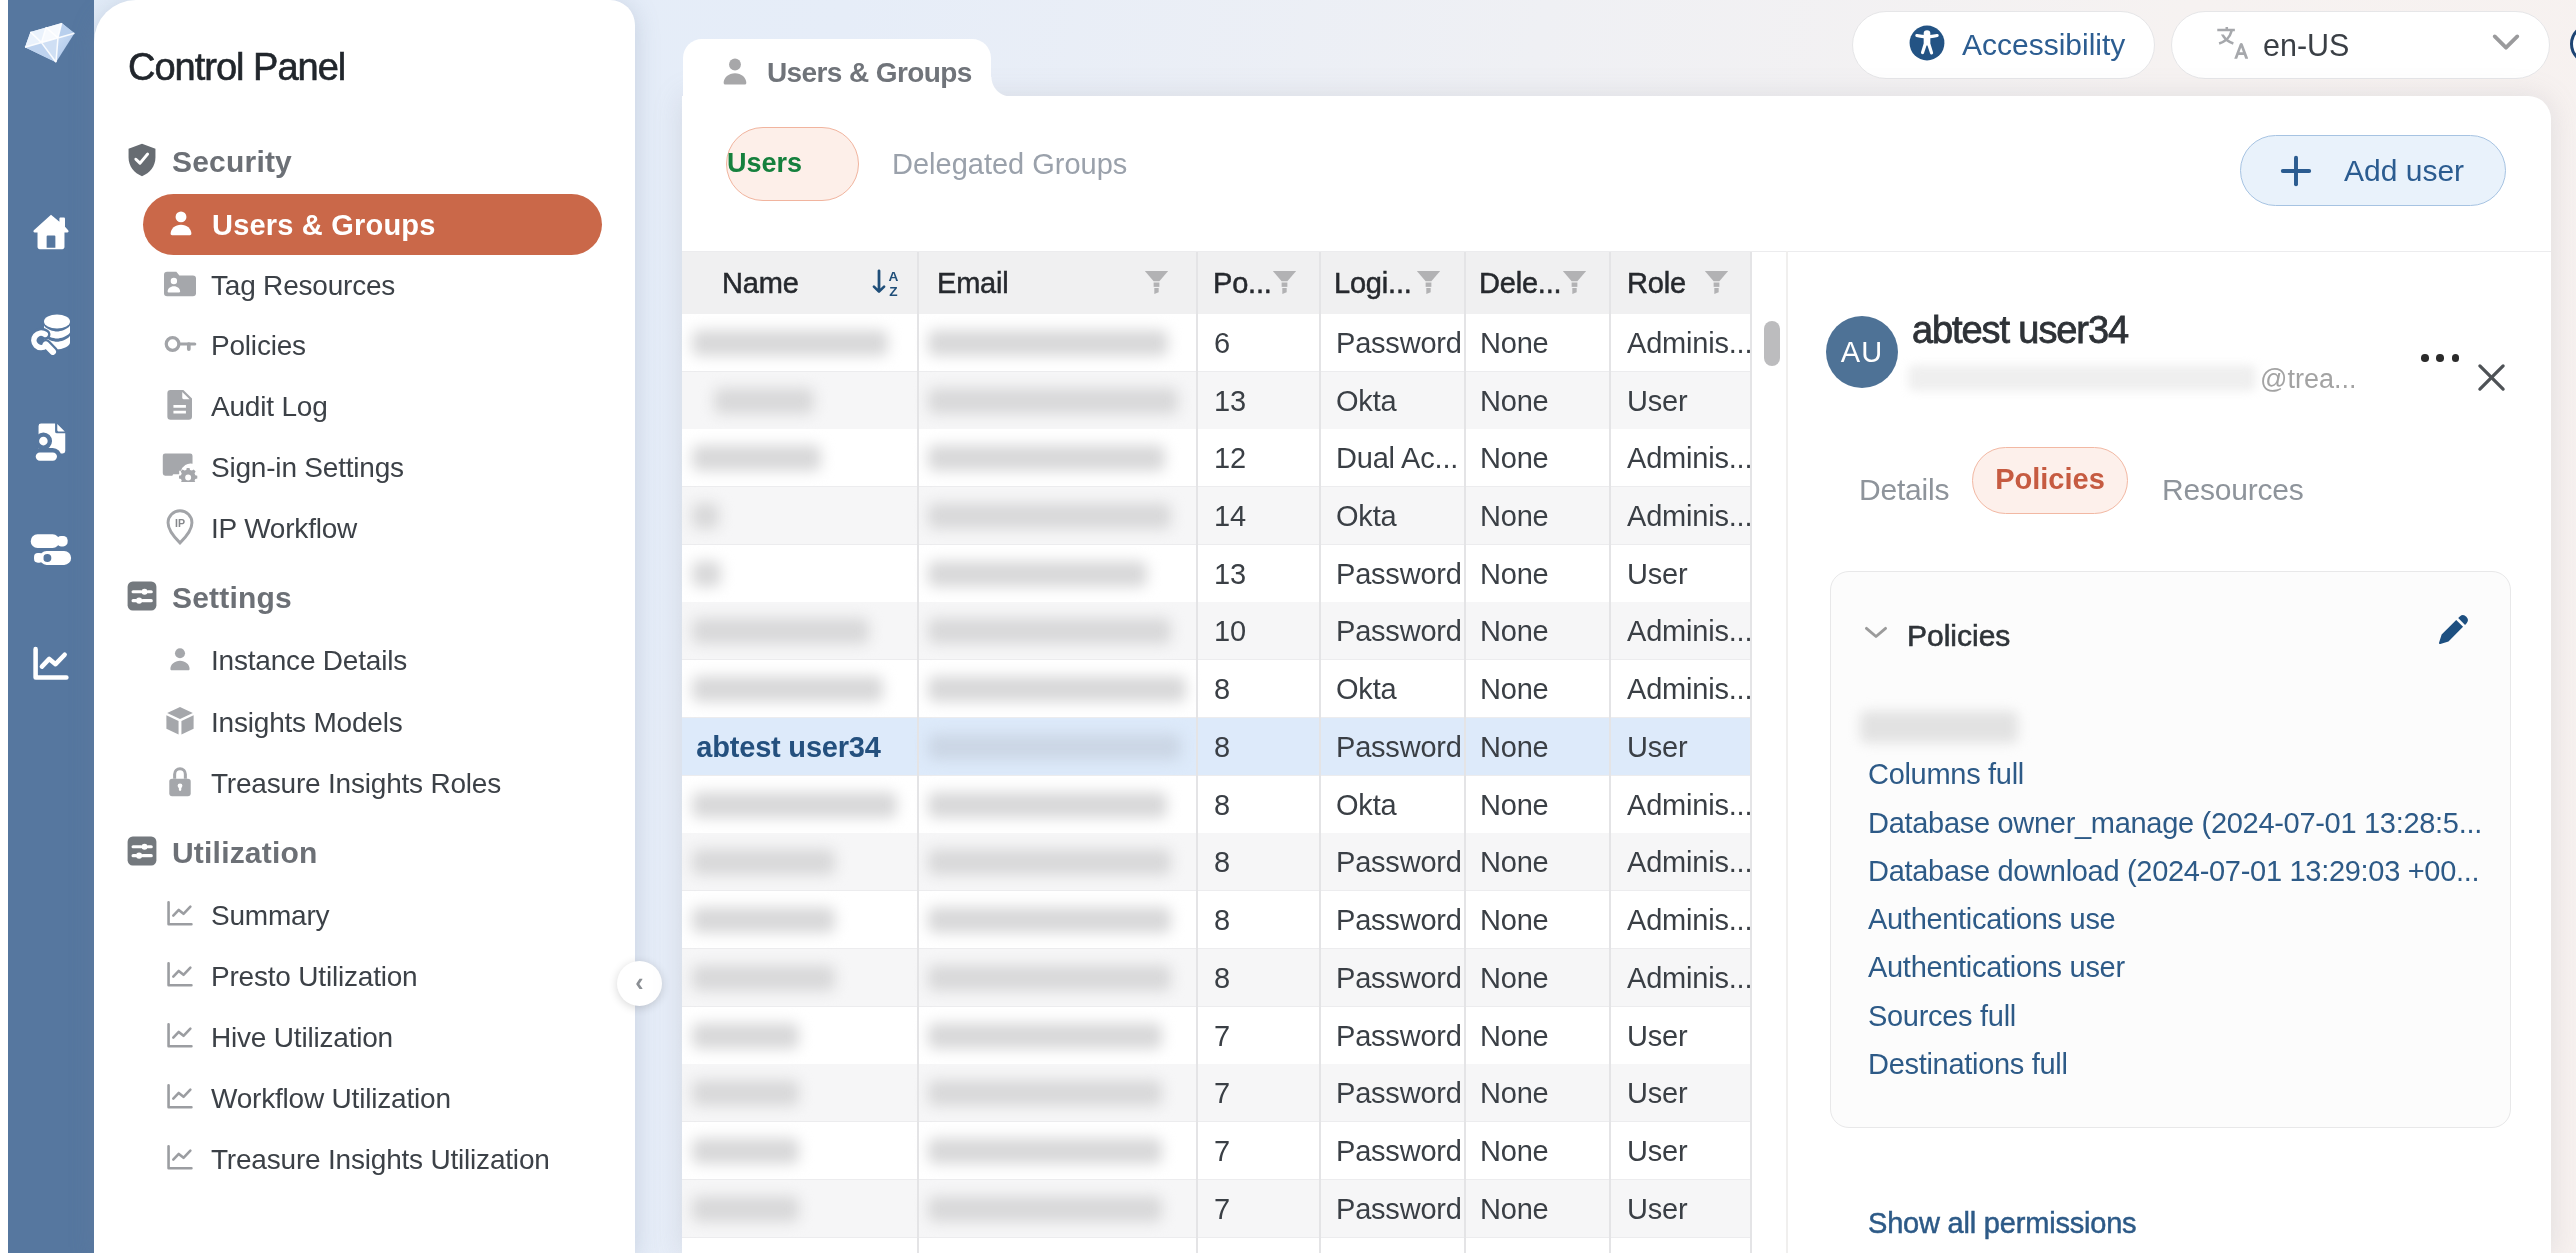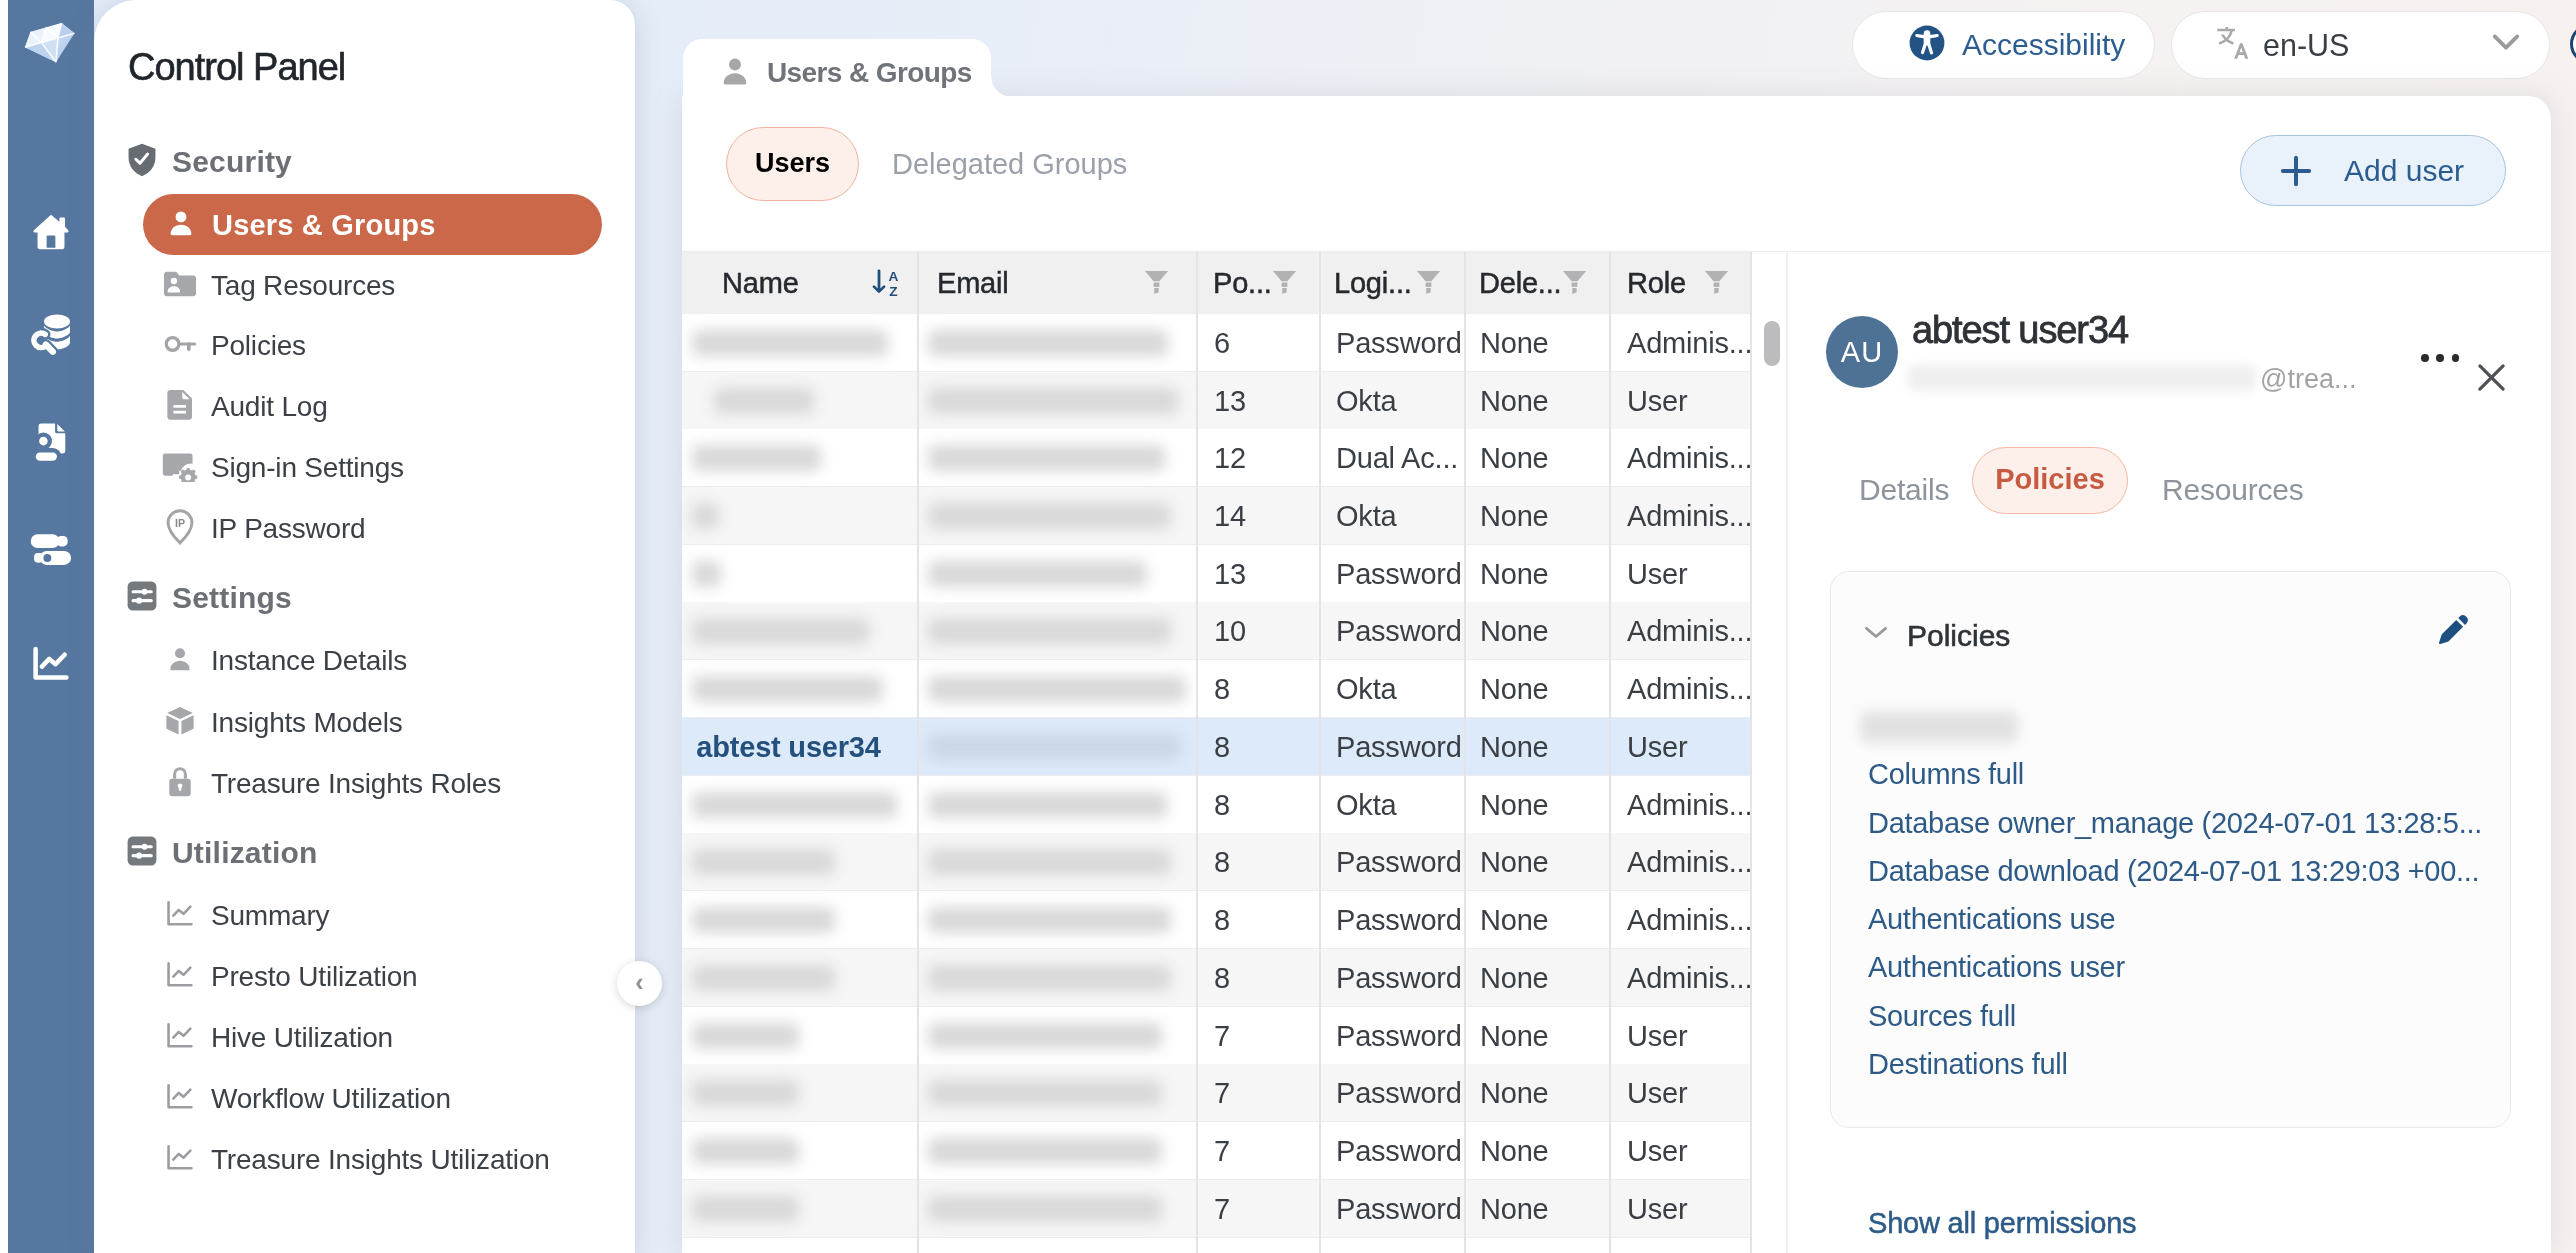--- a/index.html
+++ b/index.html
@@ -35,21 +35,21 @@
 
 .tab { position:absolute; left:675px; top:39px; width:308px; height:67px; background:#fff; border-radius:19px 19px 0 0; z-index:3; }
 .tab .ic { position:absolute; left:52px; top:50%; transform:translate(-50%,-50%); }
 .tab .tx { position:absolute; left:84px; top:50%; transform:translateY(-50%); font-size:28px; font-weight:700; color:#70747a; letter-spacing:-0.6px; }
 .tabfillet { position:absolute; left:983px; top:77px; width:20px; height:20px; z-index:3;
   background:radial-gradient(circle at 20px 0px, transparent 19px, #fff 20px); }
 .panel { position:absolute; left:674px; top:96px; width:1869px; height:1157px; background:#fff;
   border-radius:0 23px 0 0; box-shadow:0 1.9px 29px rgba(140,140,155,.22); z-index:1; }
 
 .userspill { position:absolute; z-index:2; left:718px; top:127px; width:133px; height:74px; border:1.9px solid #f1b49e;
-  background:#fdefe9; border-radius:38px; text-align:center; line-height:71px; color:#000000; font-size:27px; font-weight:700; }
+  background:#fdefe9; border-radius:38px; text-align:left; line-height:71px; color:#15803d; font-size:27px; font-weight:700; }
 .delgroups { position:absolute; z-index:2; left:884px; top:164px; transform:translateY(-50%); font-size:29px; color:#9aa1ab; }
 .addbtn { position:absolute; z-index:2; left:2232px; top:135px; width:266px; height:71px; background:#e9f2fb; border:1.9px solid #a6c3e2; border-radius:36px; }
 .addbtn .plus { position:absolute; left:55px; top:50%; transform:translate(-50%,-50%); line-height:0; }
 .addbtn .tx { position:absolute; left:103px; top:50%; transform:translateY(-50%); color:#2b5c90; font-size:30px; font-weight:500; }
 
 .topline { position:absolute; z-index:2; left:674px; top:251px; width:1869px; height:1px; background:#ececee; }
 .thead { position:absolute; z-index:2; left:674px; top:252px; width:1070px; height:62px; background:#f0f0f1; }
 .th { position:absolute; top:50%; transform:translateY(-50%); font-size:29px; font-weight:500; color:#26292e; letter-spacing:-0.2px; -webkit-text-stroke:0.5px #26292e; }
 .vline { position:absolute; z-index:2; top:252px; bottom:0; width:1.9px; background:#e4e4e6; }
 .trow { position:absolute; z-index:2; left:674px; width:1070px; background:#fff; border-bottom:1.9px solid #ececee; }
@@ -192,21 +192,21 @@
           <path d="M17.6 11.2l.3 1.3 1.25.45 1.1-.7 1.25 1.25-.7 1.1.45 1.25 1.3.3v1.8l-1.3.3-.45 1.25.7 1.1-1.25 1.25-1.1-.7-1.25.45-.3 1.3h-1.8l-.3-1.3-1.25-.45-1.1.7-1.25-1.25.7-1.1-.45-1.25-1.3-.3v-1.8l1.3-.3.45-1.25-.7-1.1 1.25-1.25 1.1.7 1.25-.45.3-1.3h1.8zm-.9 4.3a1.9 1.9 0 1 0 0 3.8 1.9 1.9 0 0 0 0-3.8z"></path>
         </g>
       </svg></div>
     <div class="navitem" style="top:468px">Sign-in Settings</div>
   <div class="navicon" style="left:172px;top:529px"><svg width="30.5" height="36" viewBox="0 0 18 22">
         <g>
           <path fill="none" stroke="#a2a4a8" stroke-width="1.8" d="M9 1.1a7.3 7.3 0 0 1 7.3 7.3c0 3.6-2.7 7.8-7.3 12.3C4.4 16.2 1.7 12 1.7 8.4A7.3 7.3 0 0 1 9 1.1z"></path>
           <text x="9" y="11.2" font-family="Liberation Sans, sans-serif" font-size="6.5" font-weight="bold" fill="#85878b" text-anchor="middle">IP</text>
         </g>
       </svg></div>
-    <div class="navitem" style="top:529px">IP Password</div>
+    <div class="navitem" style="top:529px">IP Workflow</div>
   <div class="navicon" style="left:134px;top:598px"><svg width="32" height="32" viewBox="0 0 20 20">
         <g>
           <rect x="1" y="1" width="18" height="18" rx="3.2" fill="#74797e"></rect>
           <g stroke="#fff" stroke-width="1.9" stroke-linecap="round">
             <line x1="4.4" y1="7.3" x2="9.4" y2="7.3"></line>
             <line x1="13.8" y1="7.3" x2="15.8" y2="7.3"></line>
             <line x1="4.4" y1="12.9" x2="6.2" y2="12.9"></line>
             <line x1="10.4" y1="12.9" x2="15.8" y2="12.9"></line>
           </g>
           <circle cx="11.6" cy="7.3" r="1.9" fill="#fff"></circle>

